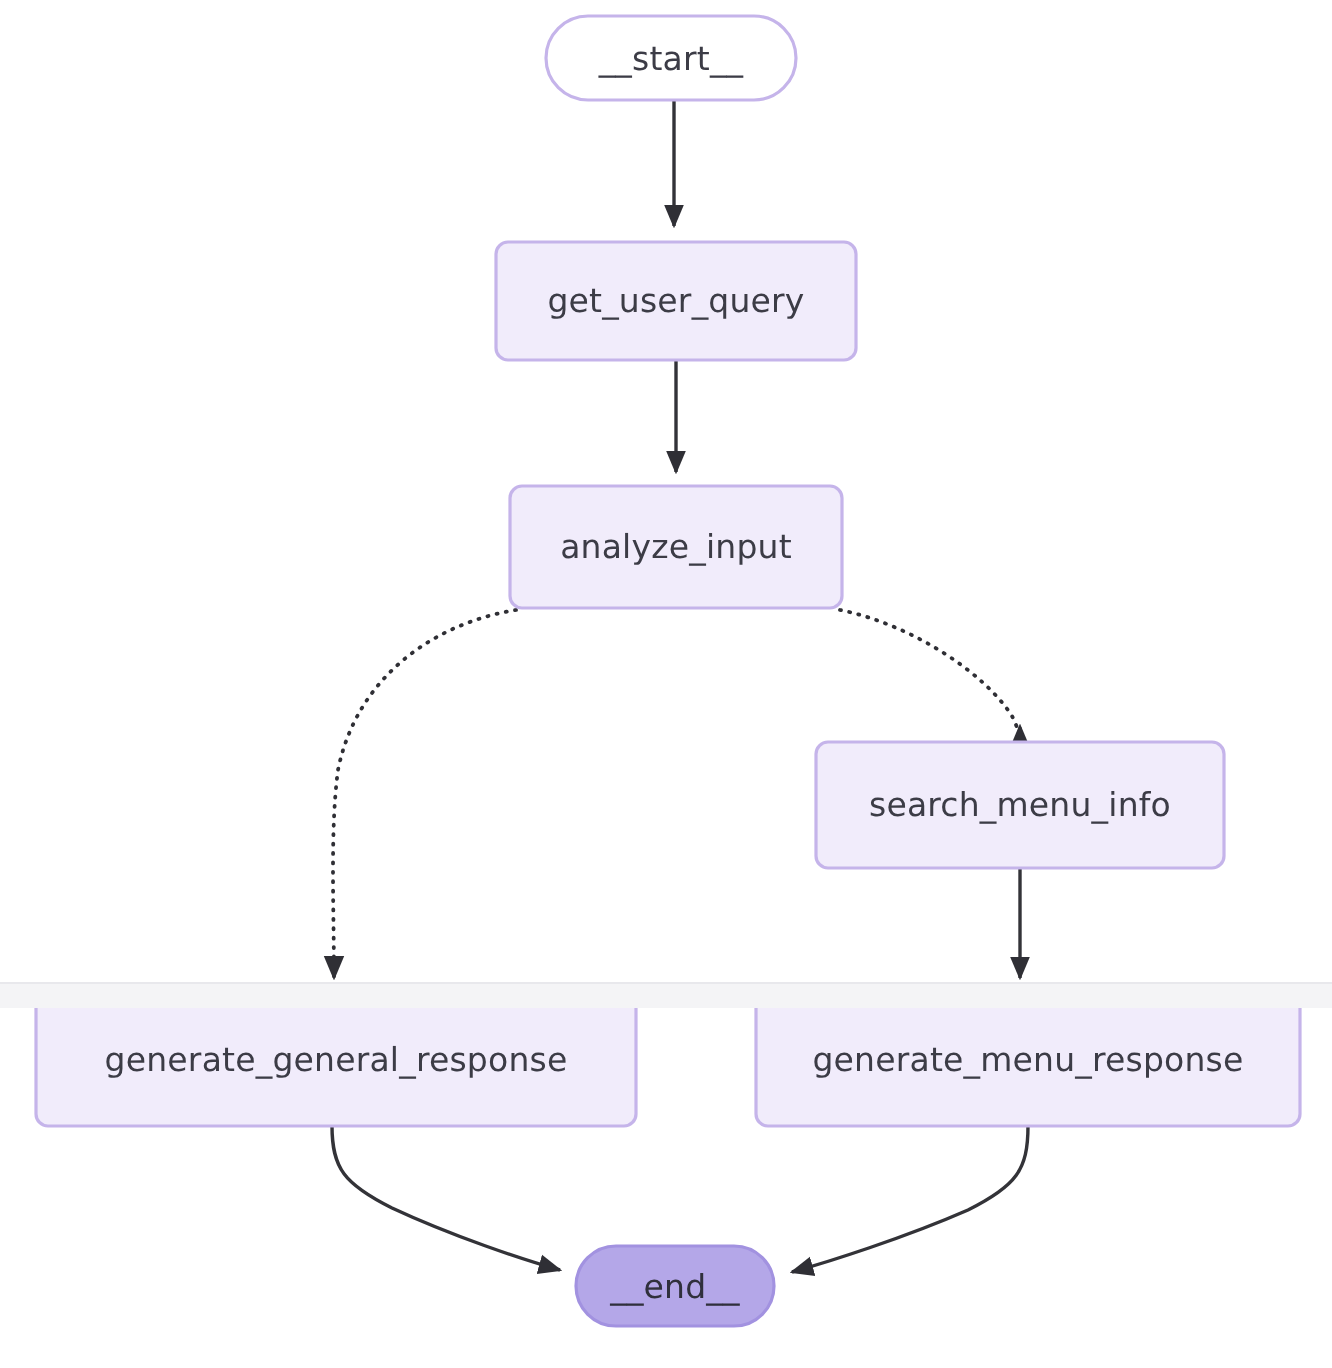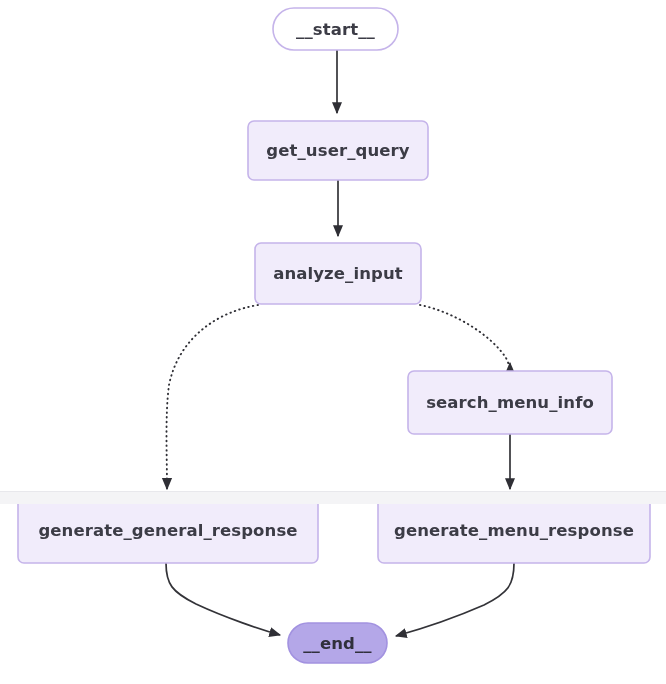--- a/index.html
+++ b/index.html
@@ -12,21 +12,20 @@
     width: 666px;
     height: 684px;
     overflow: hidden;
     font-family: "DejaVu Sans", "Liberation Sans", sans-serif;
   }
   #canvas {
     position: relative;
     width: 666px;
     height: 504px;
     background: #ffffff;
-    font-weight: bold;
   }
   #graph-svg {
     position: absolute;
     left: 0;
     top: 0;
     width: 666px;
     height: 684px;
   }
   .node-rect {
     fill: #f1ecfb;

